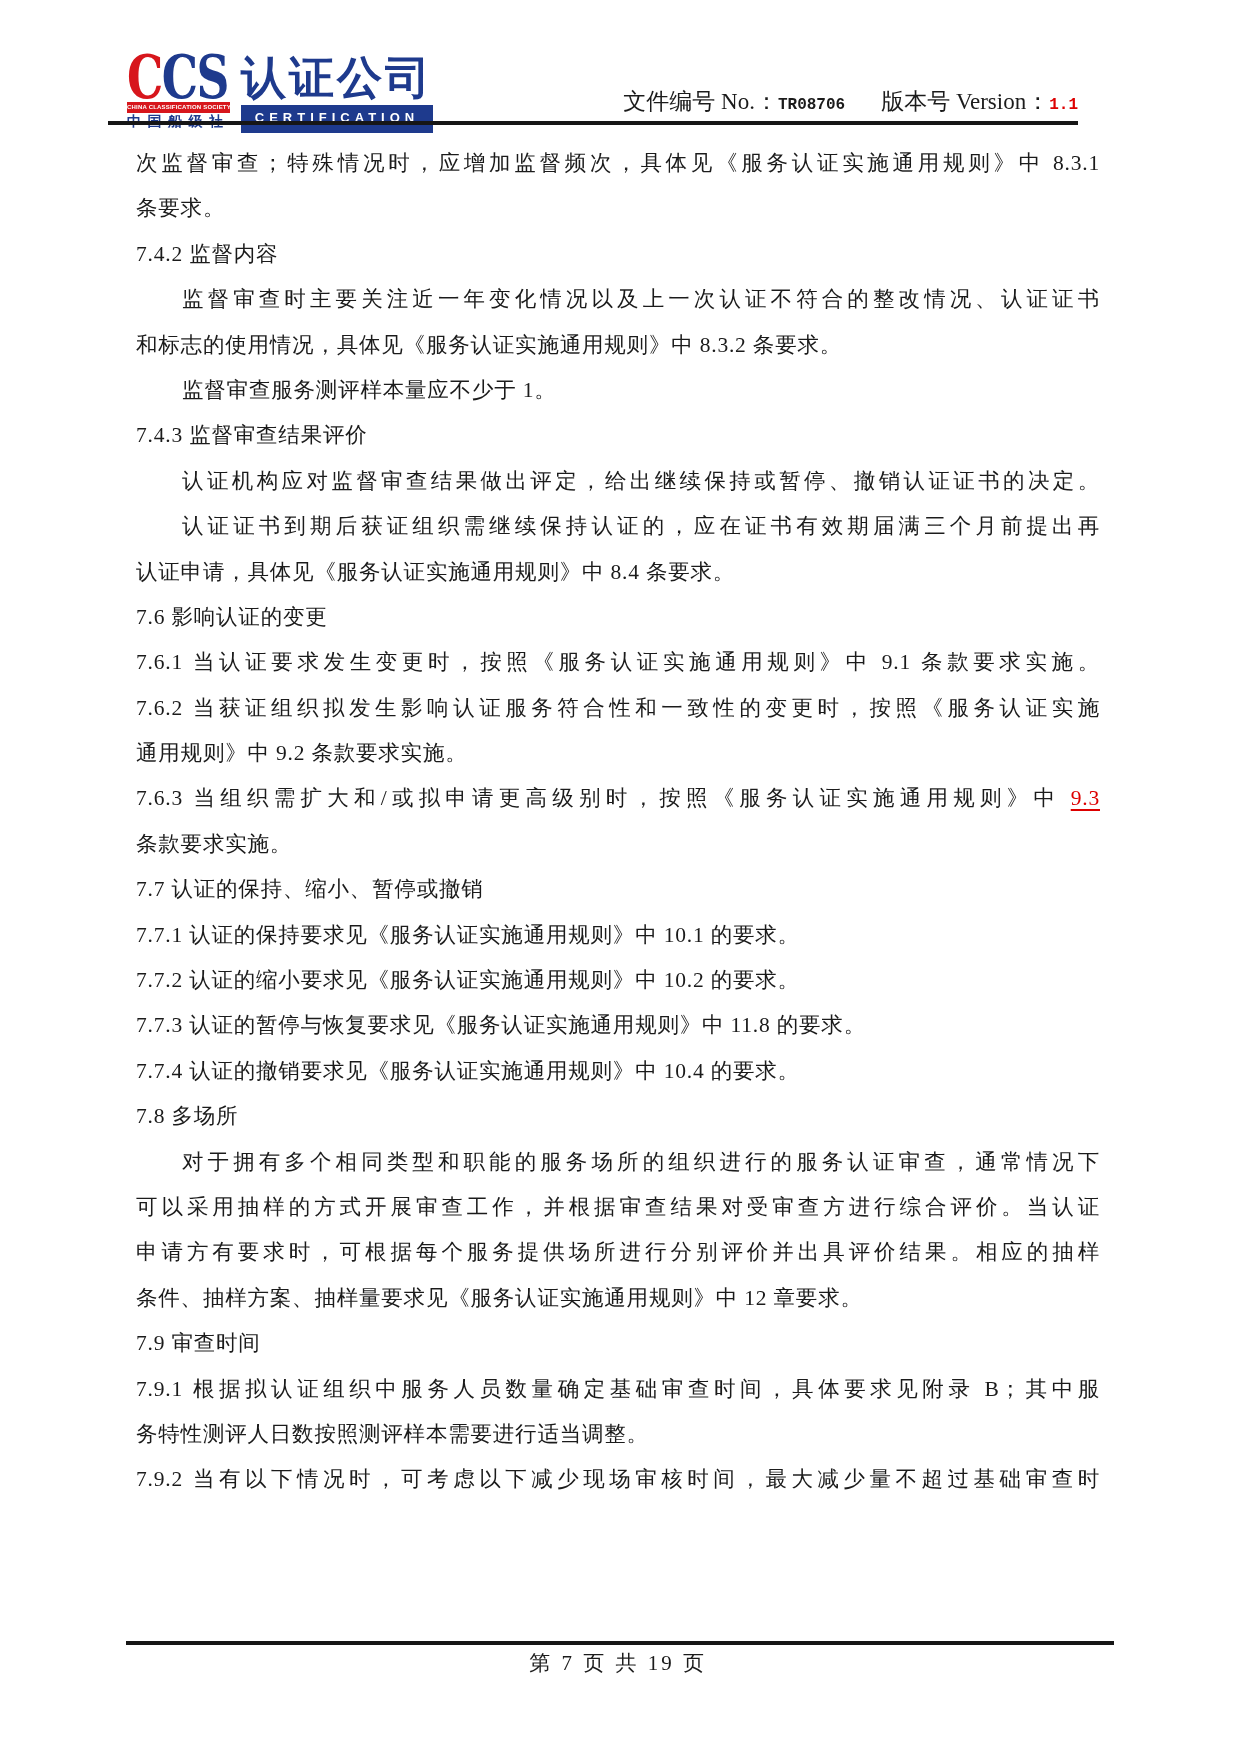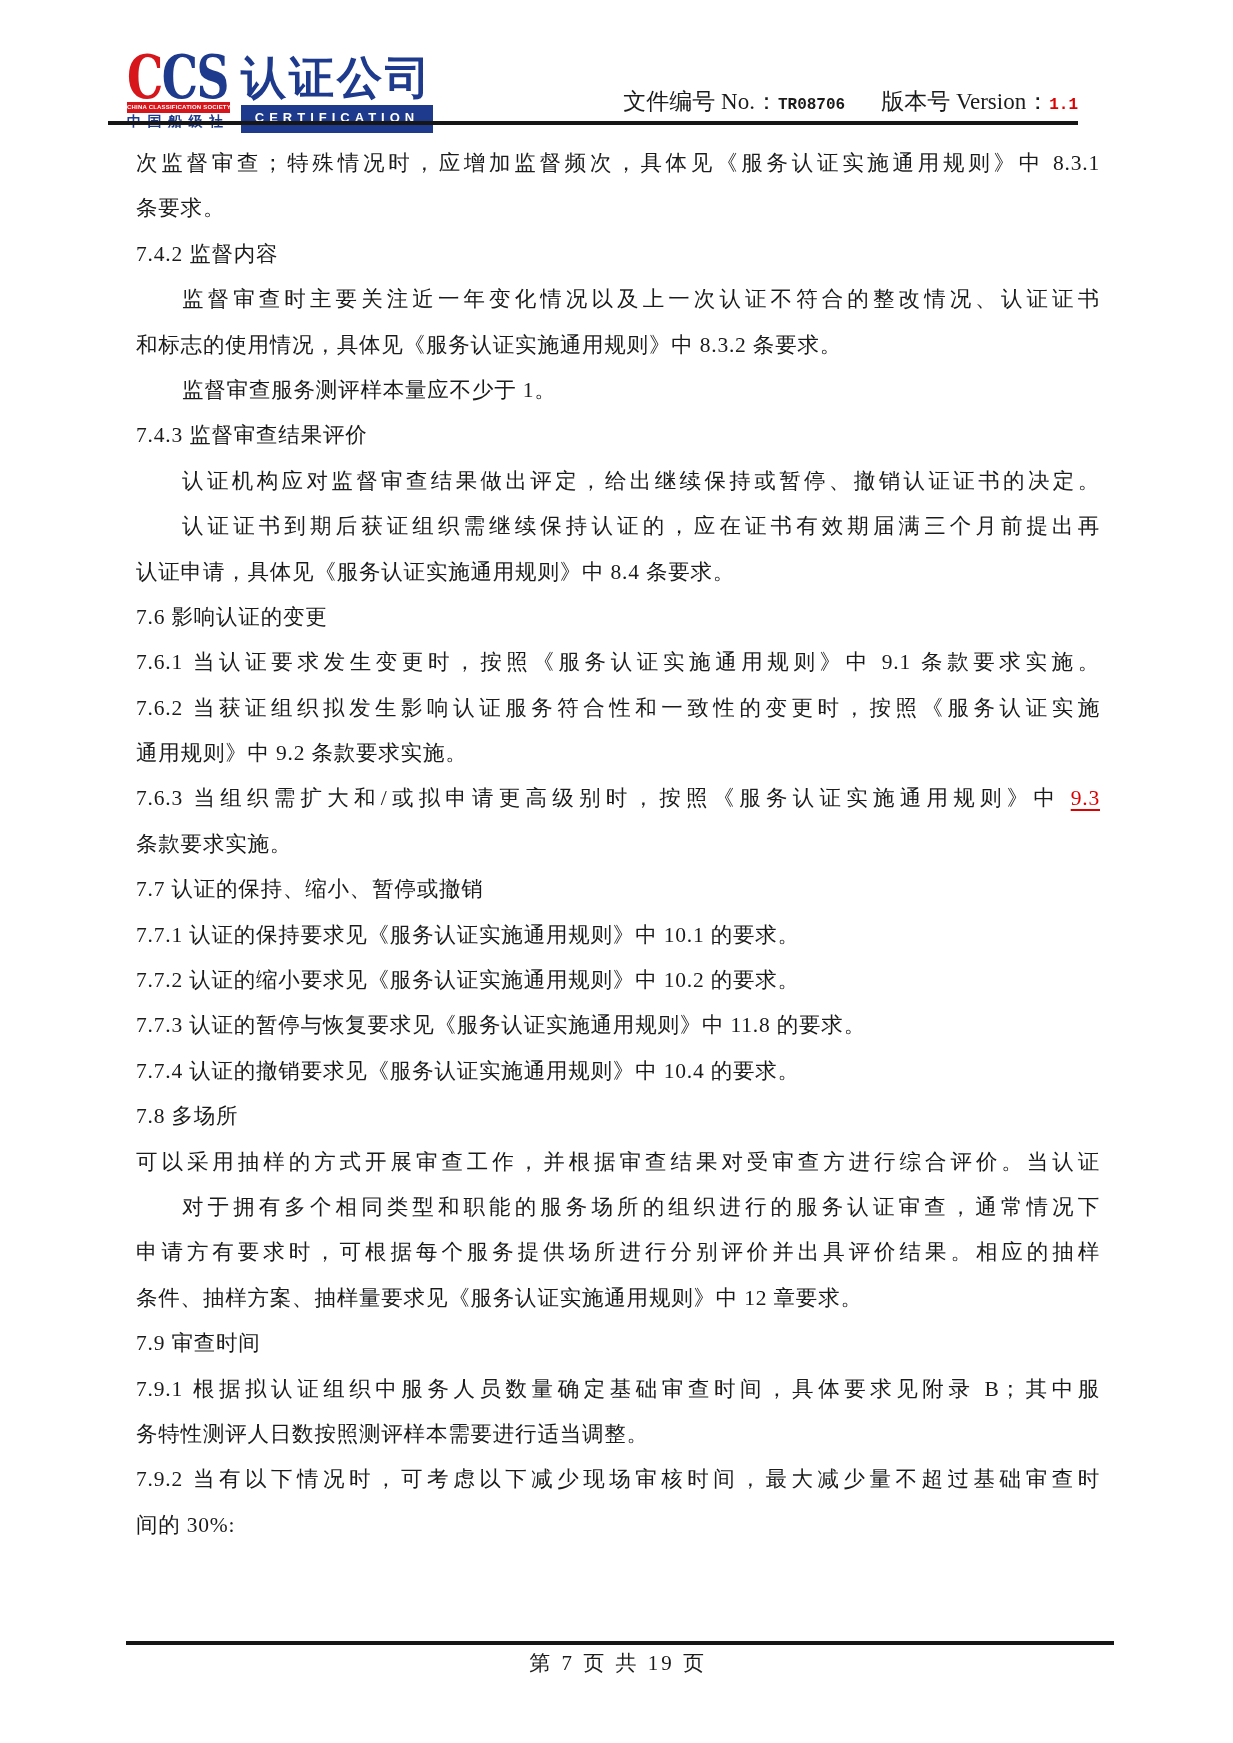--- a/index.html
+++ b/index.html
@@ -105,27 +105,26 @@
       <div class="line fill"><span>7.6.2 当获证组织拟发生影响认证服务符合性和一致性的变更时，按照《服务认证实施</span></div>
       <div class="line plain"><span>通用规则》中 9.2 条款要求实施。</span></div>
       <div class="line fill"><span>7.6.3 当组织需扩大和/或拟申请更高级别时，按照《服务认证实施通用规则》中 </span><span class="red-link">9.3</span></div>
       <div class="line plain"><span>条款要求实施。</span></div>
       <div class="line plain"><span>7.7 认证的保持、缩小、暂停或撤销</span></div>
       <div class="line plain"><span>7.7.1 认证的保持要求见《服务认证实施通用规则》中 10.1 的要求。</span></div>
       <div class="line plain"><span>7.7.2 认证的缩小要求见《服务认证实施通用规则》中 10.2 的要求。</span></div>
       <div class="line plain"><span>7.7.3 认证的暂停与恢复要求见《服务认证实施通用规则》中 11.8 的要求。</span></div>
       <div class="line plain"><span>7.7.4 认证的撤销要求见《服务认证实施通用规则》中 10.4 的要求。</span></div>
       <div class="line plain"><span>7.8 多场所</span></div>
+      <div class="line fill indent"><span>对于拥有多个相同类型和职能的服务场所的组织进行的服务认证审查，通常情况下</span></div>
       <div class="line fill"><span>可以采用抽样的方式开展审查工作，并根据审查结果对受审查方进行综合评价。当认证</span></div>
-      <div class="line fill indent"><span>对于拥有多个相同类型和职能的服务场所的组织进行的服务认证审查，通常情况下</span></div>
       <div class="line fill"><span>申请方有要求时，可根据每个服务提供场所进行分别评价并出具评价结果。相应的抽样</span></div>
       <div class="line plain"><span>条件、抽样方案、抽样量要求见《服务认证实施通用规则》中 12 章要求。</span></div>
       <div class="line plain"><span>7.9 审查时间</span></div>
       <div class="line fill"><span>7.9.1 根据拟认证组织中服务人员数量确定基础审查时间，具体要求见附录 B；其中服</span></div>
       <div class="line plain"><span>务特性测评人日数按照测评样本需要进行适当调整。</span></div>
       <div class="line fill"><span>7.9.2 当有以下情况时，可考虑以下减少现场审核时间，最大减少量不超过基础审查时</span></div>
-      <div class="line plain"><span>间的 30%:</span></div>
     </div>
 
   <div class="footer-rule"></div>
   <div class="page-number">第 7 页 共 19 页</div>
 
 </div>
 
 </body></html>

